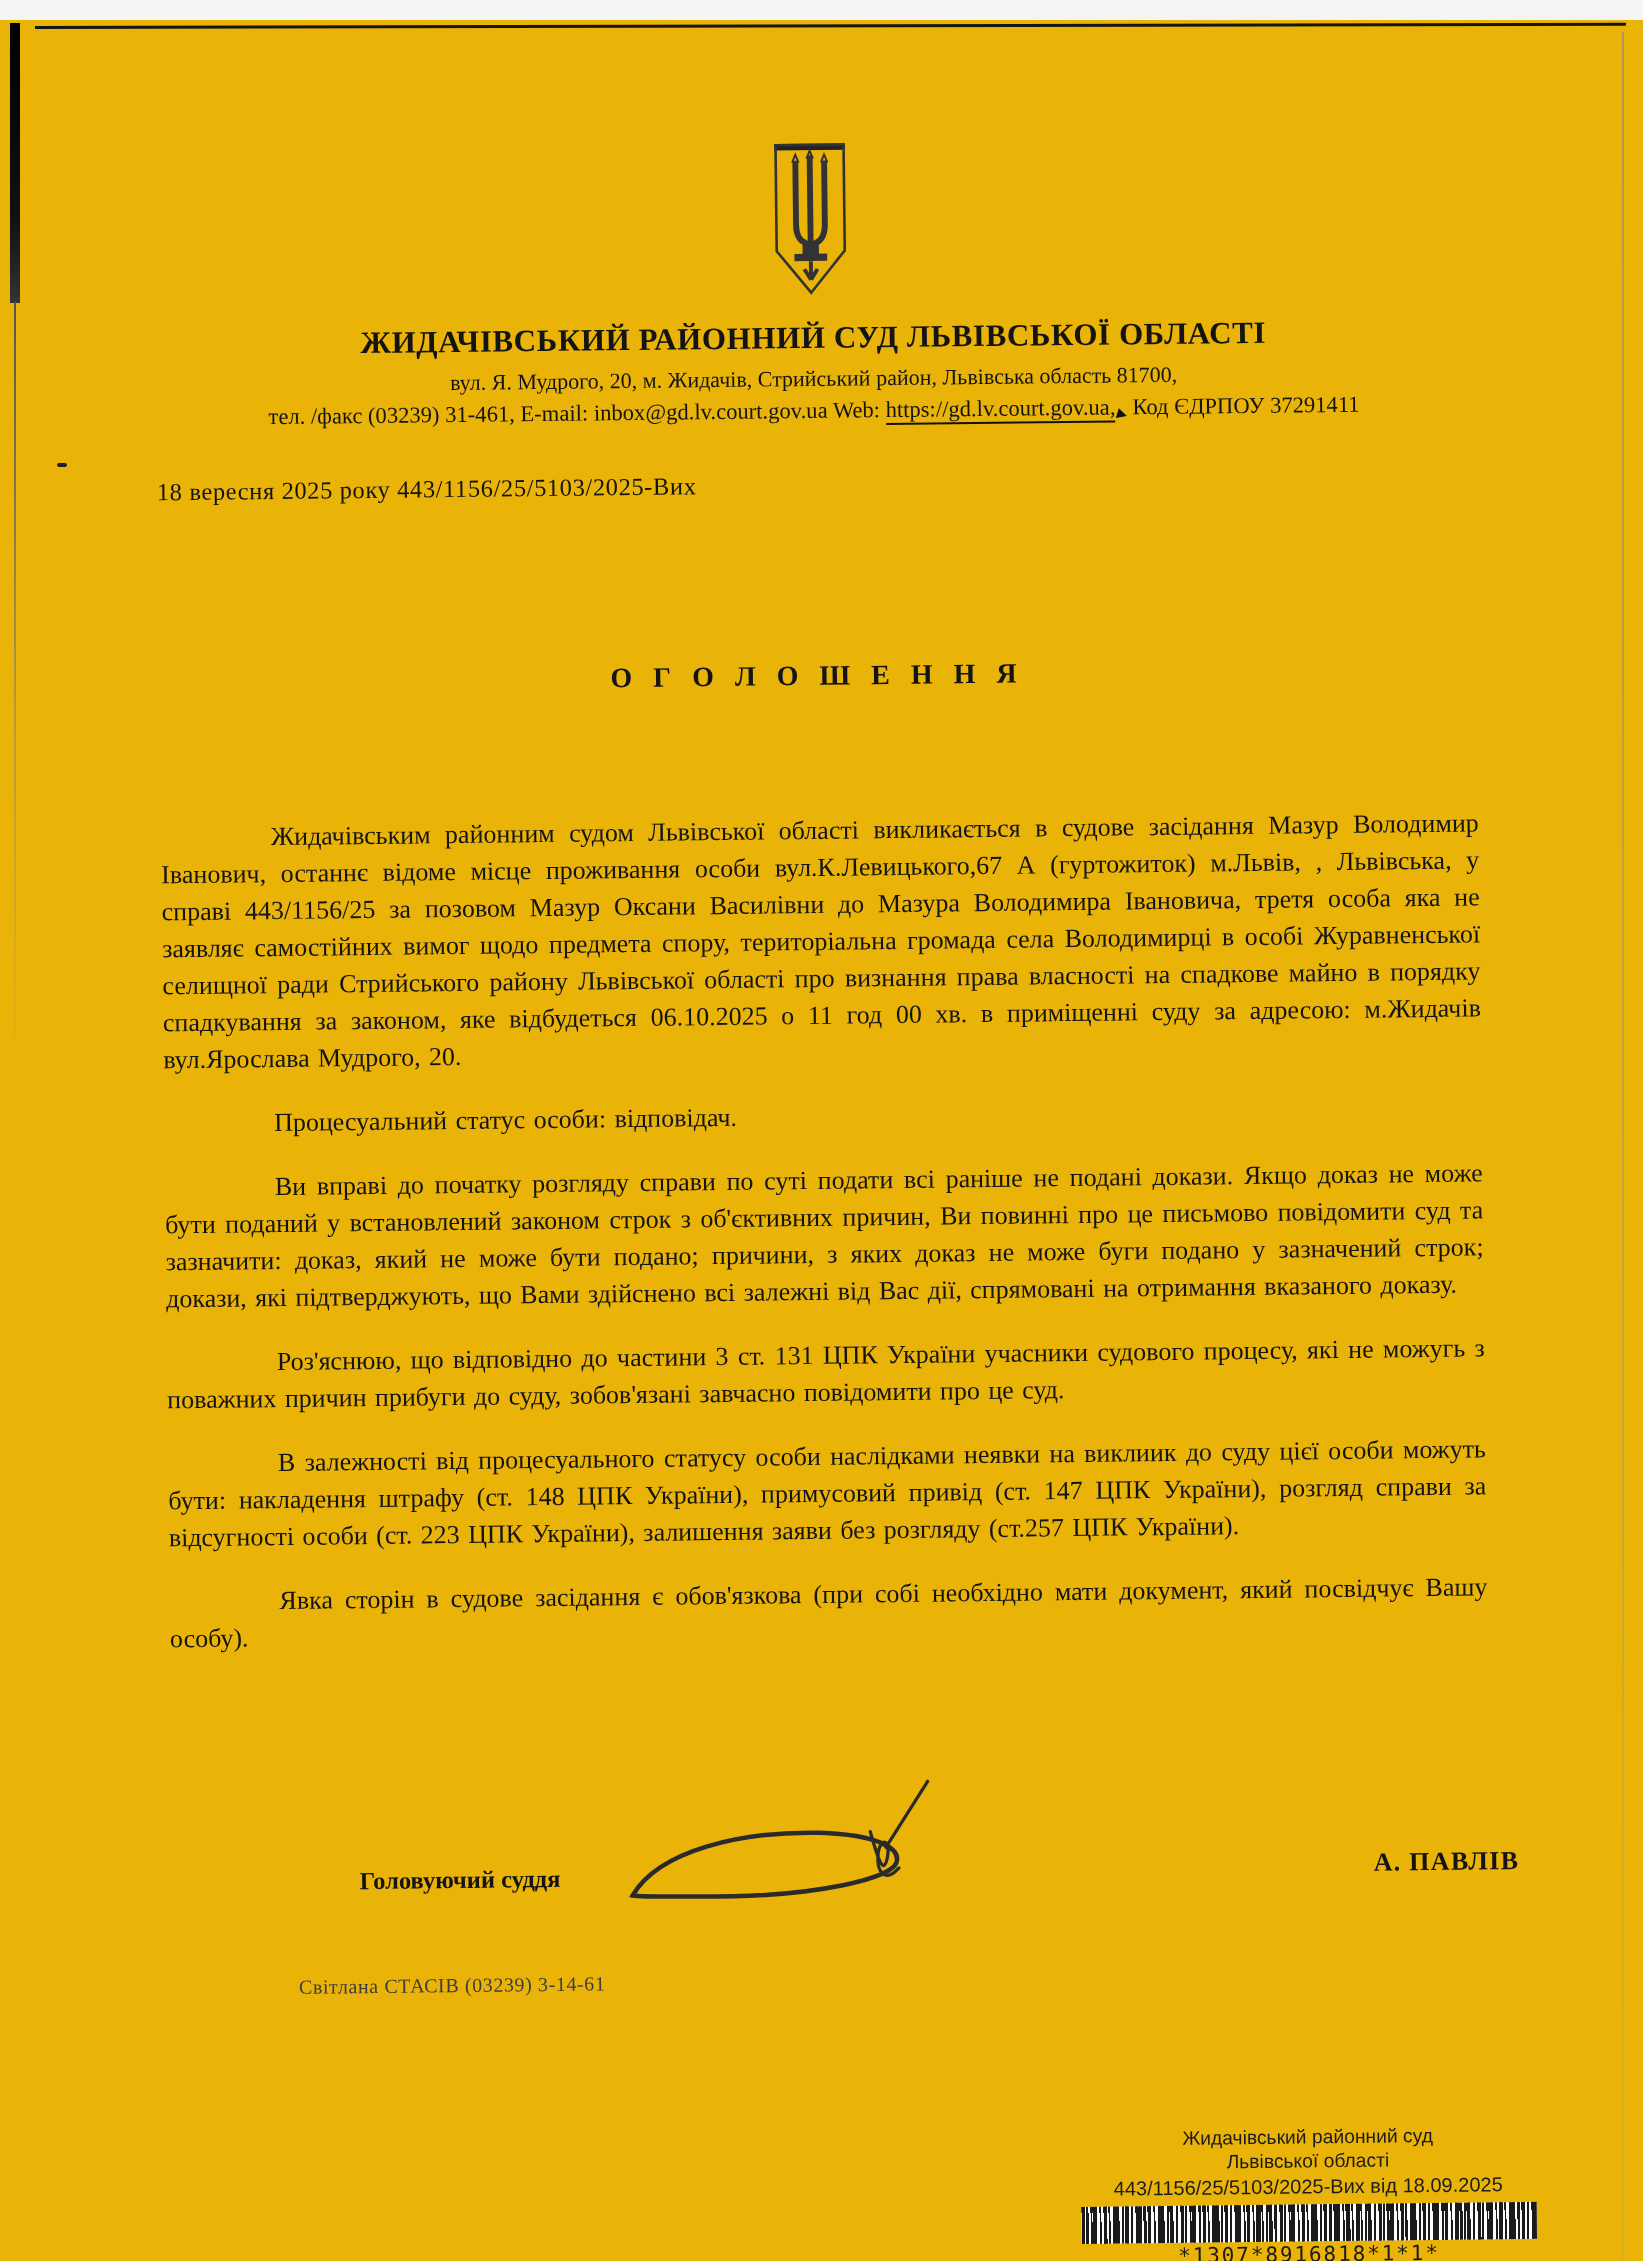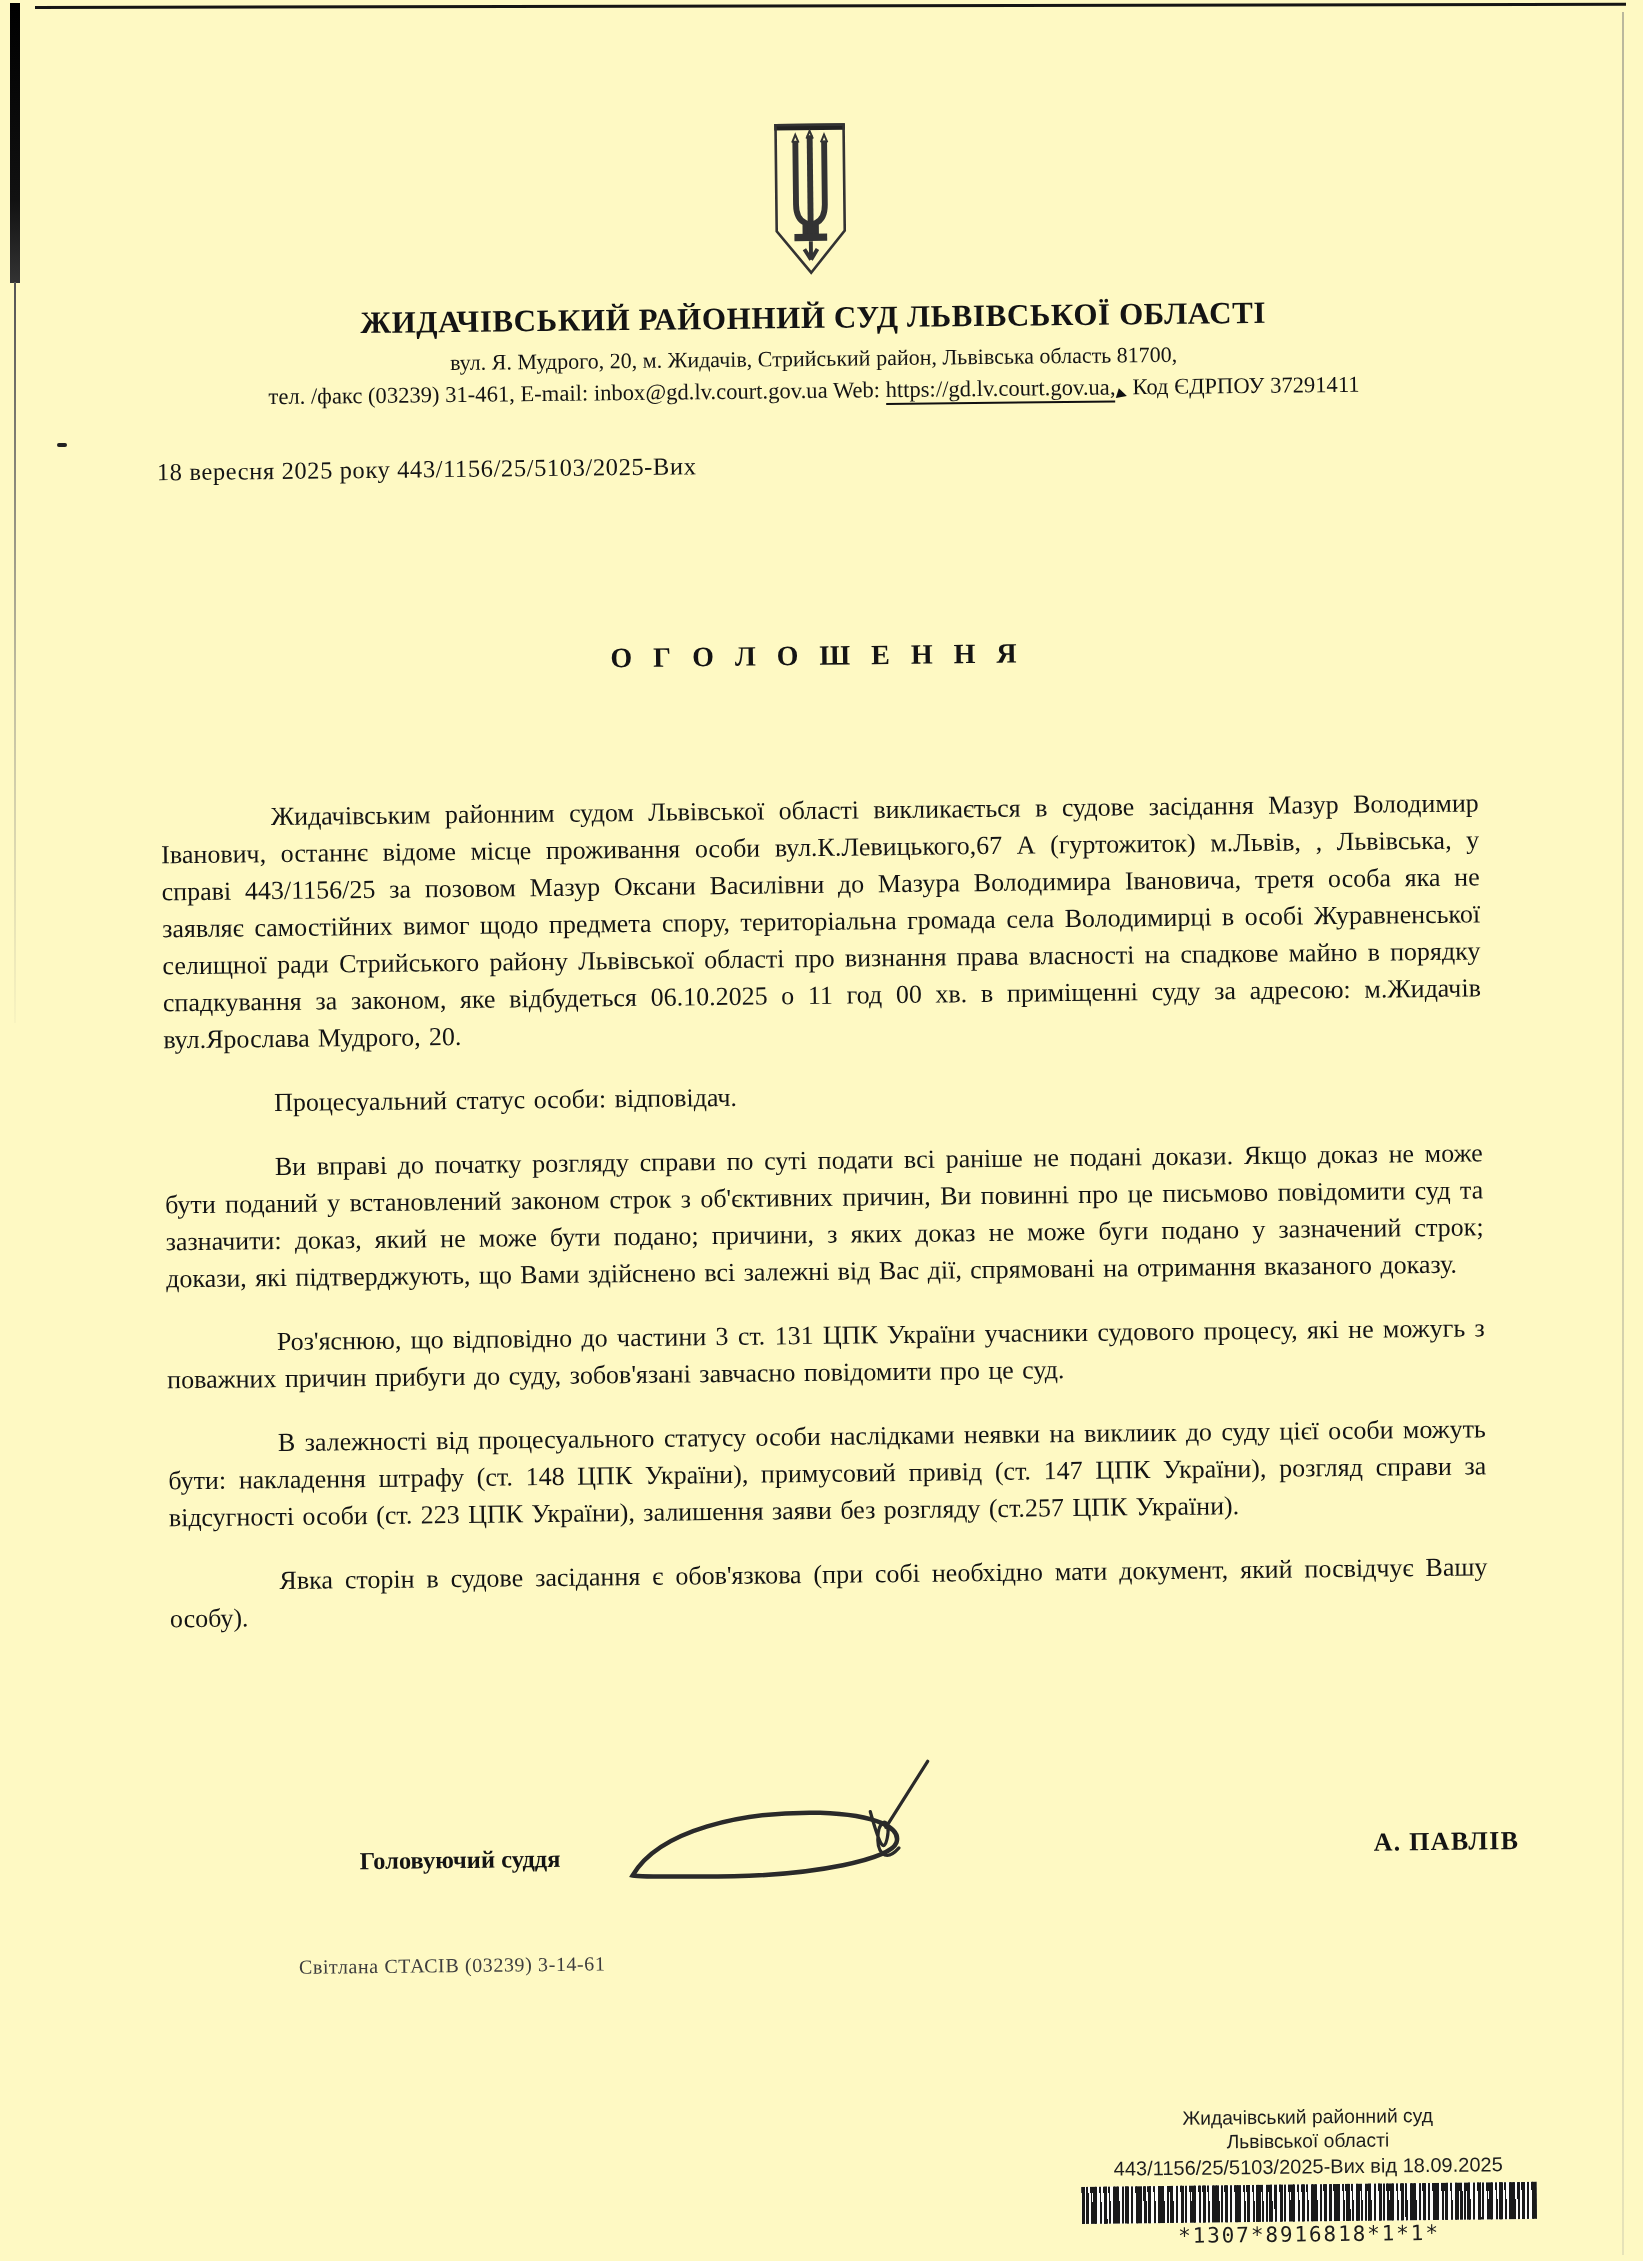--- a/index.html
+++ b/index.html
@@ -6,21 +6,22 @@
   body {
     width:1644px; height:2261px;
     background:#f4f4f2;
     font-family:"Liberation Serif","DejaVu Serif",serif;
     color:#141414;
     position:relative;
     overflow:hidden;
   }
   .page {
     position:absolute; inset:0;
-    background:#fef9c3;
+    background:#eab308;
+    margin-top:20px;
   }
   
   .edge-top {
     position:absolute; left:35px; top:6.4px; right:18px; height:2.6px;
     background:#151515; transform:rotate(-0.12deg); transform-origin:left center;
   }
   .edge-left-strip {
     position:absolute; left:10.3px; top:3.2px; width:9.7px; height:280px;
     background:linear-gradient(to bottom,#000 0%,#111 70%,#333 100%);
   }

